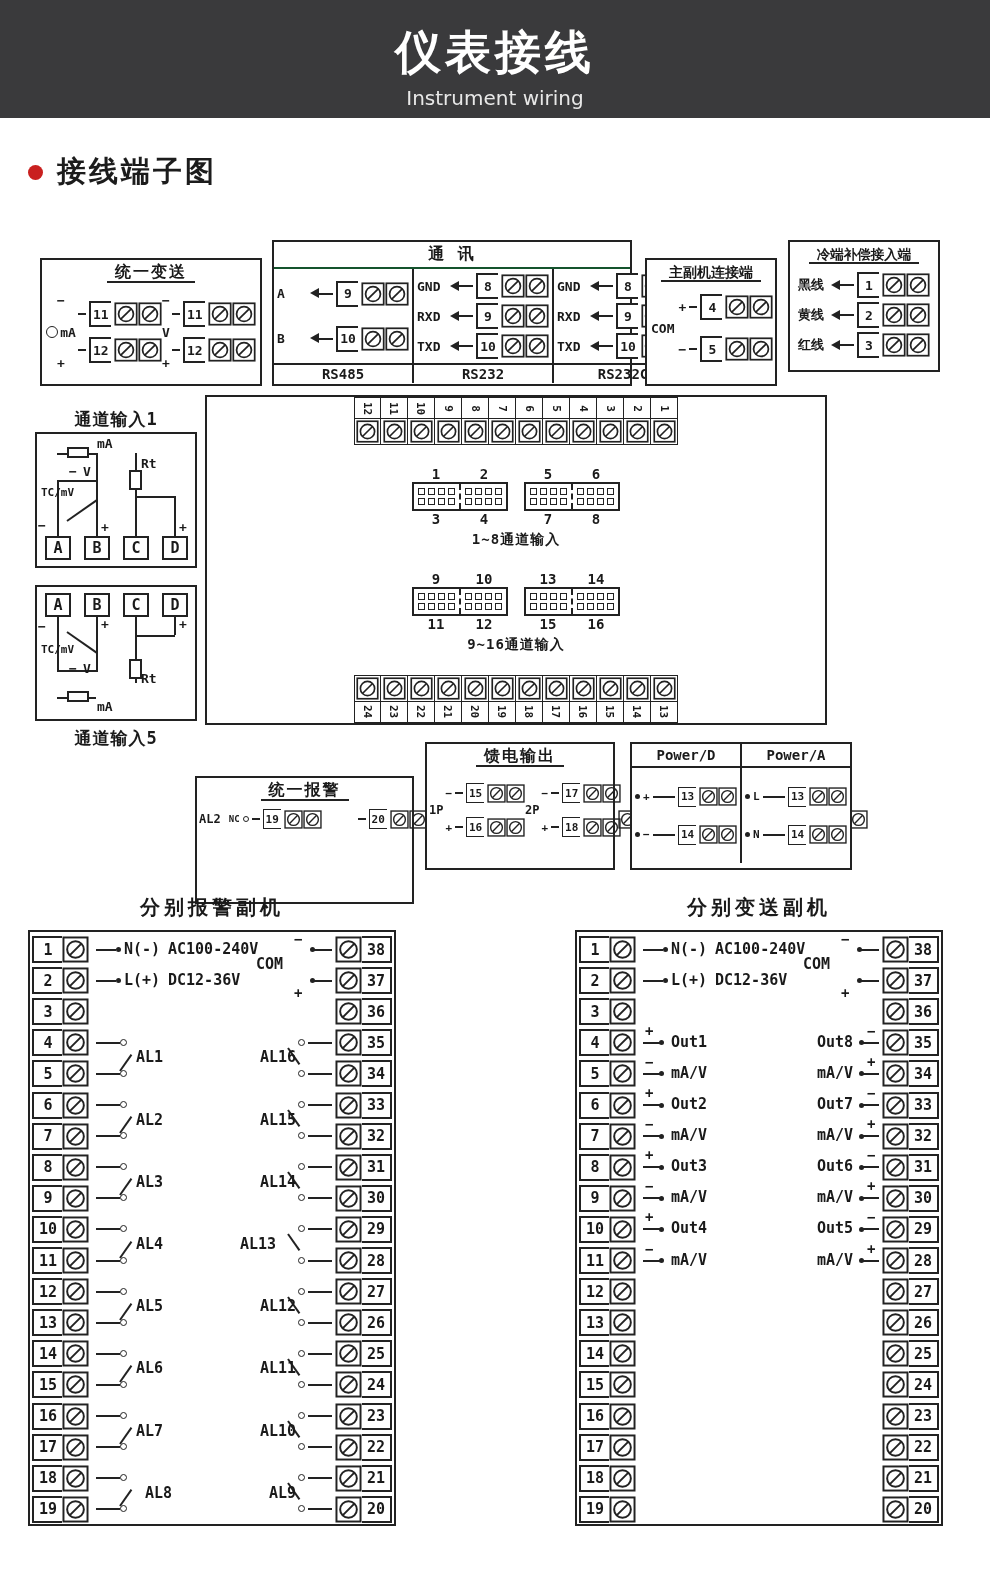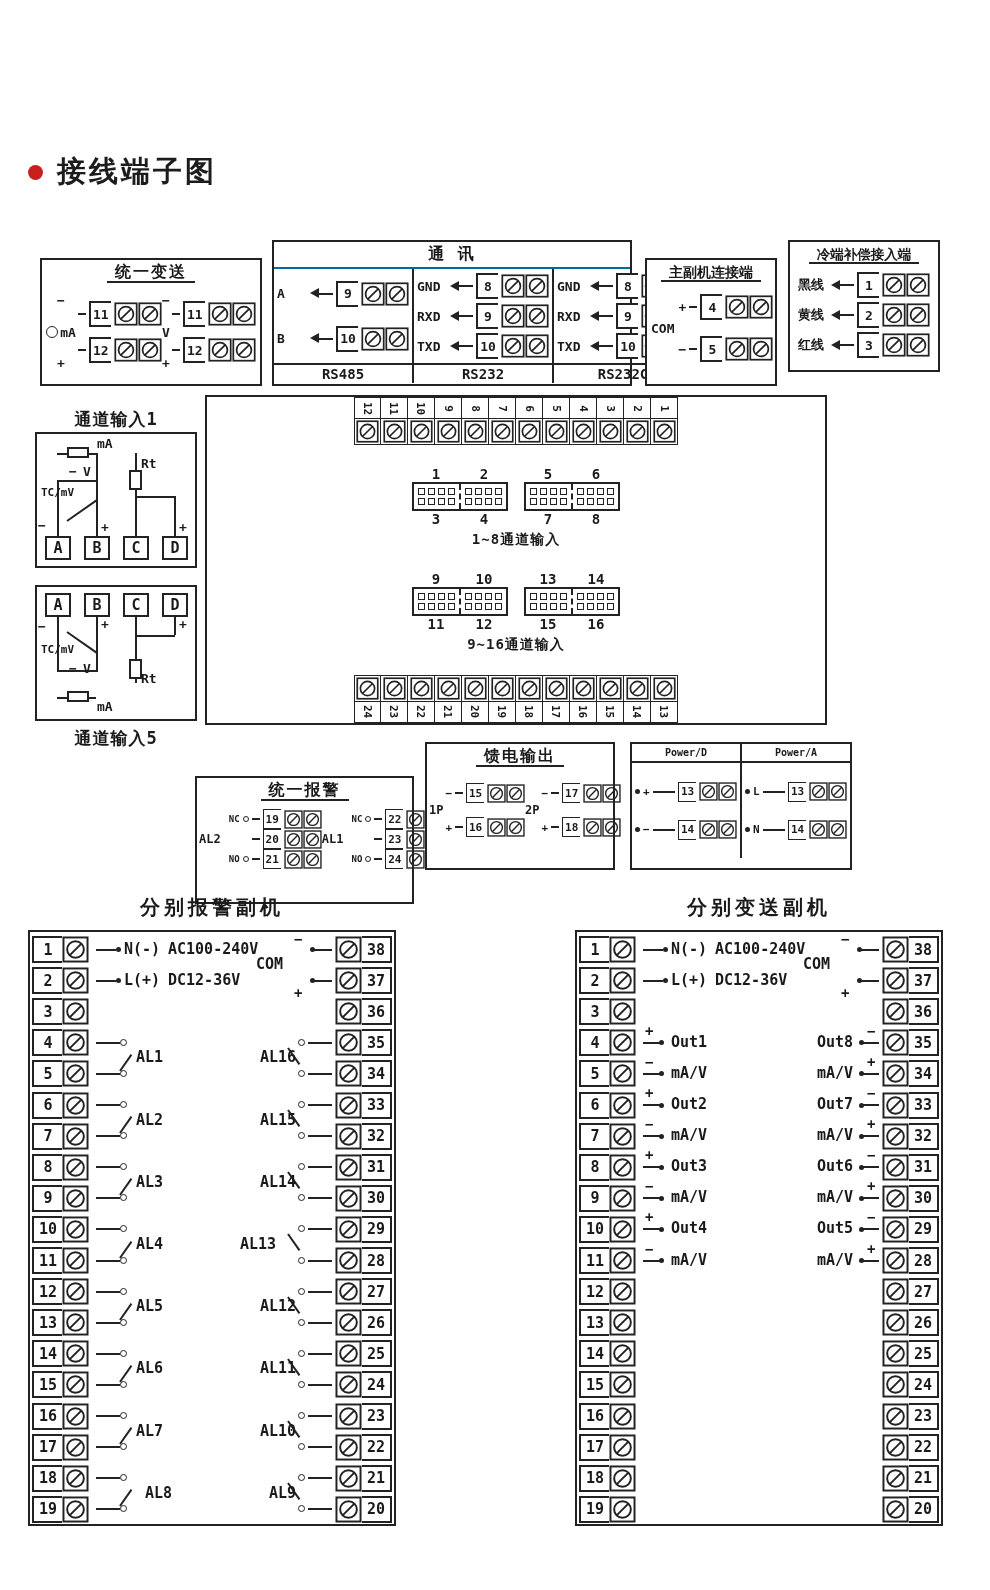--- a/index.html
+++ b/index.html
@@ -12,21 +12,21 @@
   .banner .sub { color:#e8e8e8; font-size:20px; margin-top:2px; font-family:"DejaVu Sans",sans-serif; }
 
   
   .section-head { position:absolute; left:28px; top:152px; display:flex; align-items:center; gap:14px; }
   .bullet { width:15px; height:15px; border-radius:50%; background:#c9201f; display:inline-block; }
   .section-title { font-size:29px; font-weight:600; letter-spacing:3px; color:#1c1c1c; font-family:"DejaVu Sans",sans-serif; }
 
   
   .box { position:absolute; border:2px solid #222; background:#fff; }
   .btit { text-align:center; font-weight:bold; font-size:16px; padding:2px 0; letter-spacing:2px; }
-  .btit.full { border-bottom:2px solid #0369a1; }
+  .btit.full { border-bottom:2px solid #14532d; }
   .btit.inline span { border-bottom:2px solid #222; padding:0 8px; }
 
   
   .crow { display:flex; align-items:center; gap:3px; }
   .clabel { font-weight:bold; font-size:13px; min-width:30px; text-align:left; }
   .ncell { width:22px; height:26px; border:2px solid #222; border-right:none; background:#fff;
            display:flex; align-items:center; justify-content:center; font-size:13px; font-weight:bold; flex:none; }
   .screw { display:inline-flex; flex:none; }
   .screw svg { width:26px; height:26px; display:block; }
   .screw.dbl svg { width:48px; height:24px; }
@@ -64,28 +64,28 @@
   #feed-body { display:flex; justify-content:space-around; padding:14px 2px; }
   .feed-group { display:flex; align-items:center; gap:2px; }
   .feed-rows { display:flex; flex-direction:column; gap:14px; flex:1; }
 
   
   #cj-body { display:flex; flex-direction:column; justify-content:space-around; height:calc(100% - 30px); padding:4px 8px; }
 
   
   #alarm-body { display:flex; justify-content:space-around; padding:6px 2px; }
   .al-group { display:flex; align-items:center; gap:2px; }
-  .al-rows { display:flex; flex-direction:column; }
+  .al-rows { display:flex; flex-direction:row; gap:7px; }
   .al-tag { width:17px; font-size:9px; font-weight:bold; text-align:right; flex:none; }
   .al-label { font-weight:bold; font-size:12px; flex:none; }
   .circ-i { width:6px; height:6px; border:1.5px solid #222; border-radius:50%; flex:none; background:#fff; }
 
   
   .pw-head { display:flex; border-bottom:2px solid #222; }
-  .pw-ht { flex:1; text-align:center; font-weight:bold; font-size:10px; padding:3px 0; }
+  .pw-ht { flex:1; text-align:center; font-weight:bold; font-size:14px; padding:3px 0; }
   .pw-ht.bl, .pw-col.bl { border-left:2px solid #222; }
   .pw-body { display:flex; height:calc(100% - 29px); }
   .pw-col { flex:1; display:flex; flex-direction:column; justify-content:center; gap:18px; padding:0 3px; }
   .pdot { width:5px; height:5px; border-radius:50%; background:#222; flex:none; }
 
   
   .port { position:absolute; width:26px; height:24px; border:2px solid #222; background:#fff;
           display:flex; align-items:center; justify-content:center; font-size:15px; font-weight:bold; }
   .chan-label { position:absolute; text-align:center; font-weight:bold; font-size:17px; letter-spacing:1px; }
   .hl { position:absolute; height:2px; background:#222; }
@@ -133,20 +133,24 @@
   .t-row.left .tn { border-right:none; }
   .t-row.right .tn { border-left:none; }
   .ts svg { width:27px; height:27px; display:block; }
   .ts svg * { fill:none; stroke:#222; stroke-width:1.6; }
 </style>
 </head>
 <body>
 
 <div class="page">
 
+  <header class="banner">
+    <h1>仪表接线</h1>
+    <div class="sub">Instrument wiring</div>
+  </header>
 
   <div class="section-head">
     <span class="bullet"></span>
     <span class="section-title">接线端子图</span>
   </div>
 
   <div class="box" id="box-ut" style="left:40px;top:258px;width:222px;height:128px;">
     <div class="btit inline"><span>统一变送</span></div>
     <div id="ut-body">
         <div class="ut-group">

